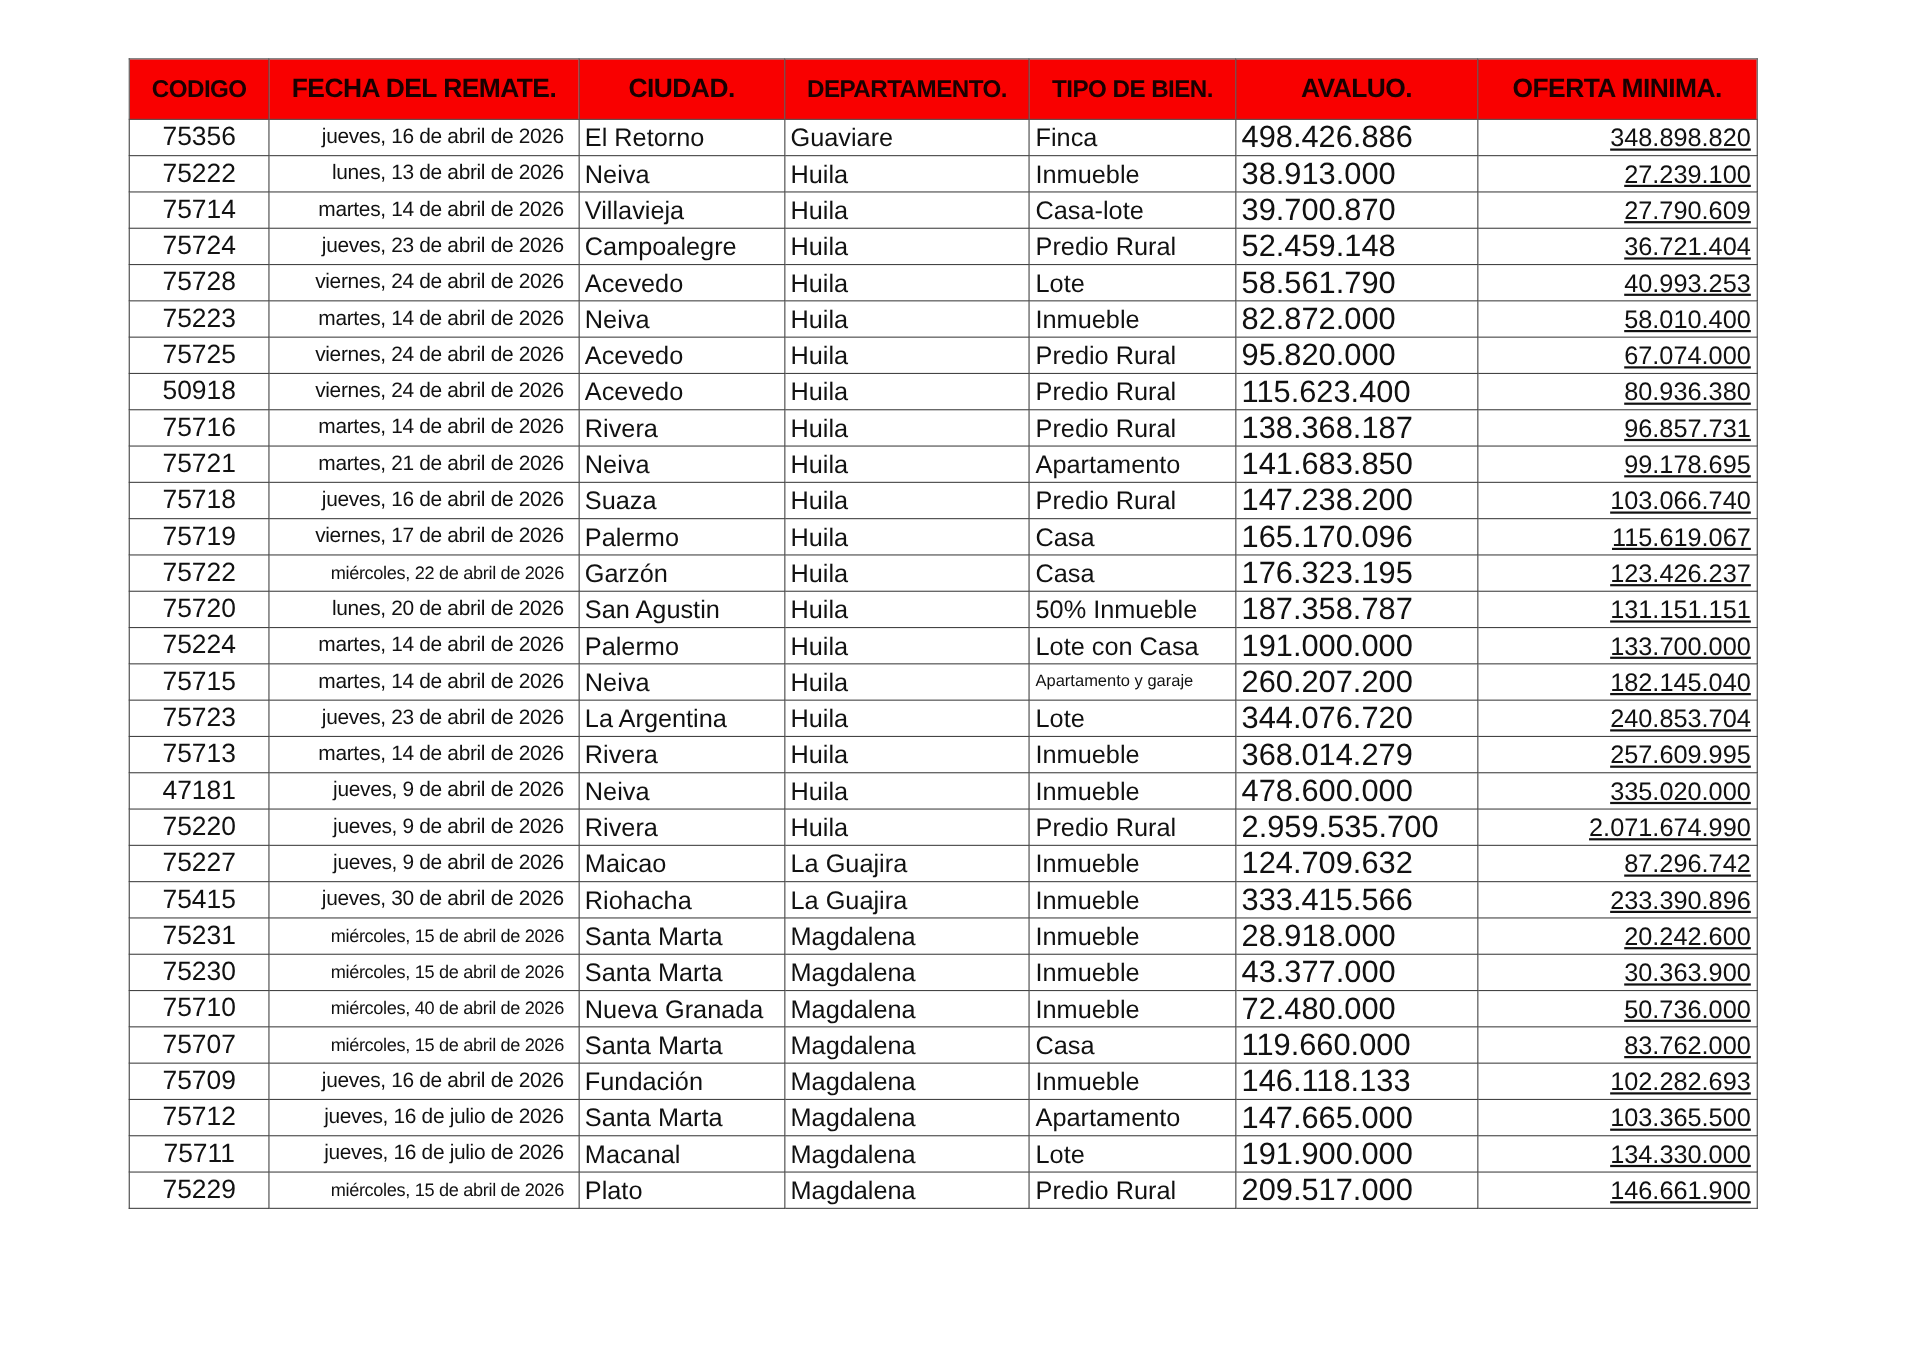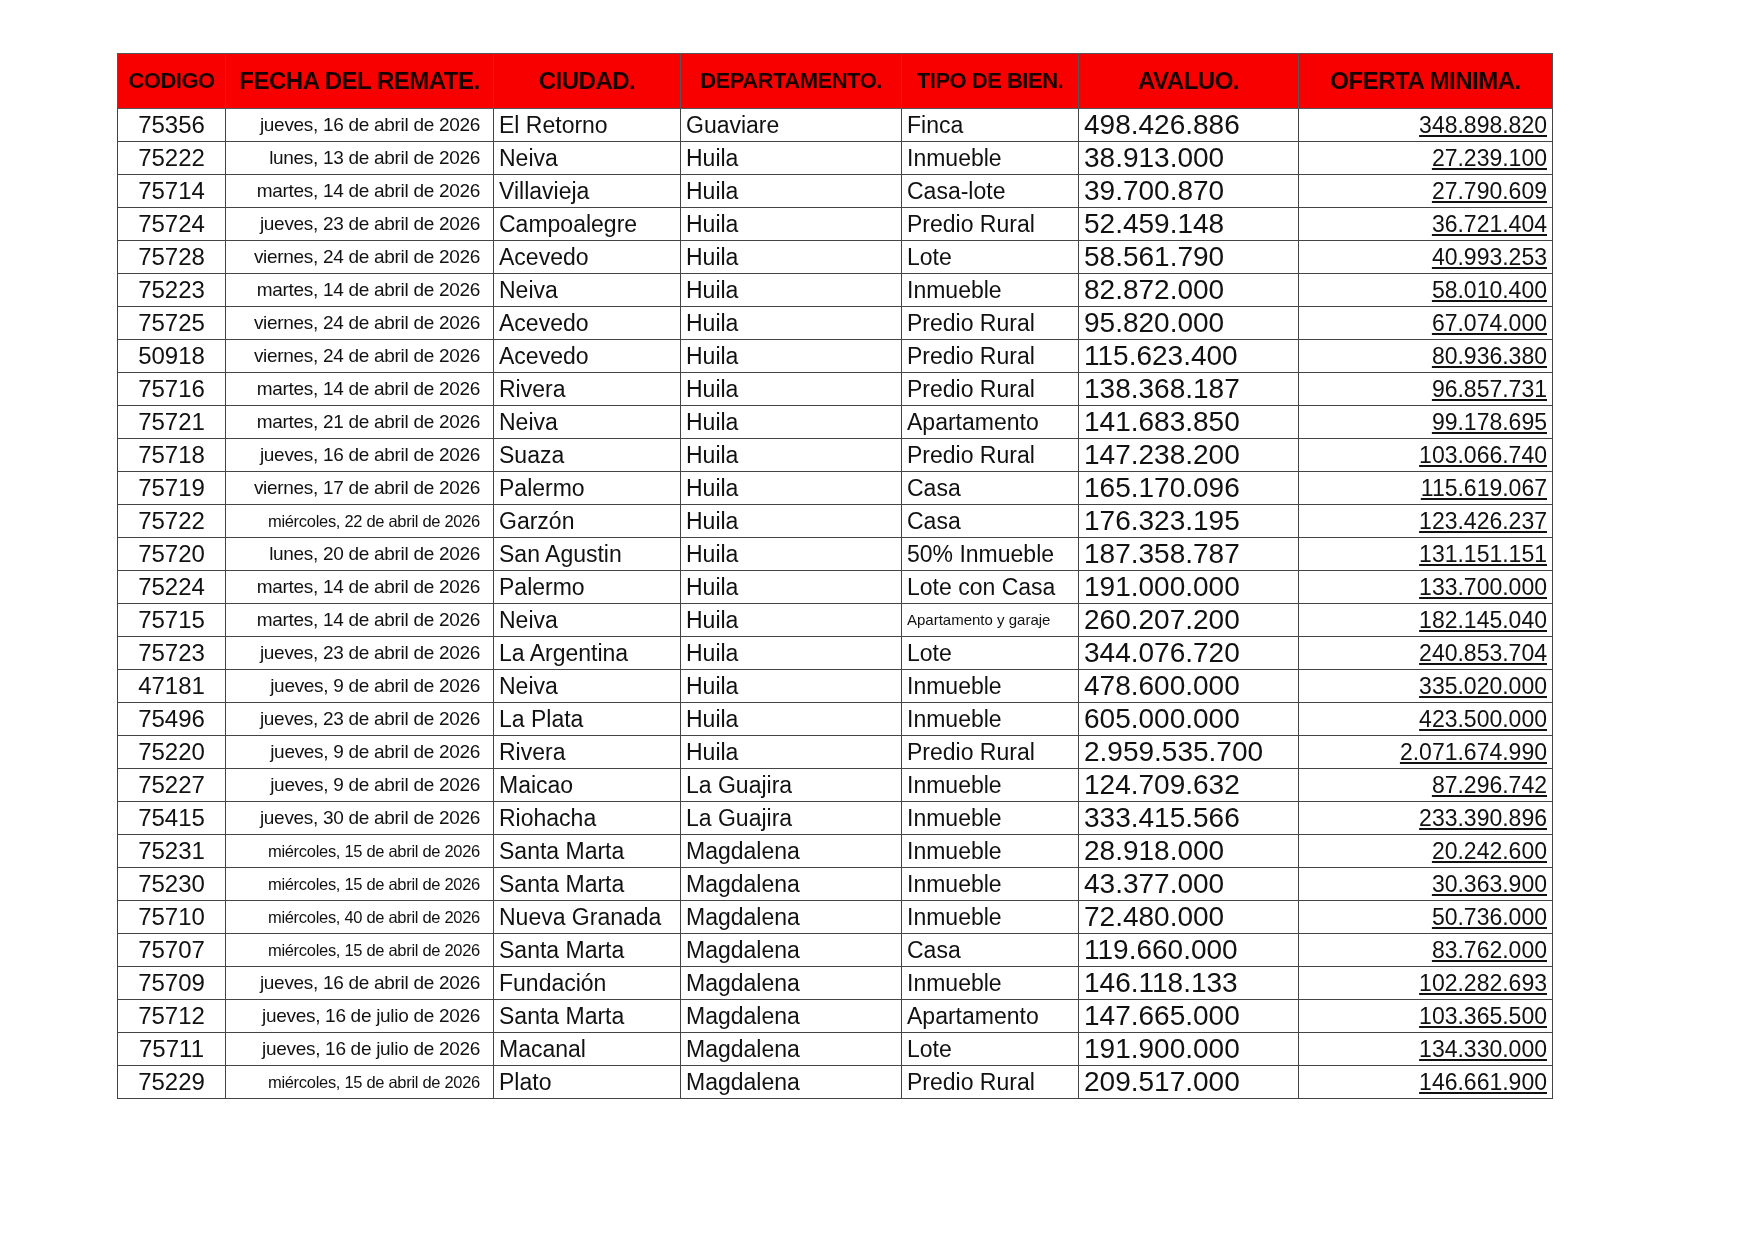--- a/index.html
+++ b/index.html
@@ -8,21 +8,21 @@
   #sheet { position: absolute; left: 117px; top: 53px; border-collapse: collapse;
            table-layout: fixed; }
   #sheet col.c0 { width: 108px; }
   #sheet col.c1 { width: 268px; }
   #sheet col.c2 { width: 187px; }
   #sheet col.c3 { width: 221px; }
   #sheet col.c4 { width: 177px; }
   #sheet col.c5 { width: 220px; }
   #sheet col.c6 { width: 254px; }
   #sheet th { background: #f90000; color: #1a0000; font-weight: bold; height: 54px;
-              border: 1.5px solid #555; font-size: 24px; text-align: center; padding: 0 10px;
+              border: 1.5px solid #555; font-size: 24px; text-align: center; padding: 0 20px;
               white-space: nowrap; letter-spacing: -0.5px; }
   #sheet th.sm { font-size: 22px; }
   #sheet td { border: 1.5px solid #444; height: 32px; padding: 0 5px; white-space: nowrap;
               overflow: hidden; font-size: 23px; line-height: 32px; }
   #sheet td.code { text-align: center; font-size: 24px; }
   #sheet td.date { text-align: right; font-size: 19px; letter-spacing: -0.3px; padding-right: 13px; }
   #sheet td.date.long { font-size: 16.5px; }
   #sheet td.city, #sheet td.dept, #sheet td.tipo { text-align: left; }
   #sheet td.tipo.tiny { font-size: 15px; margin-top: 28px; }
   #sheet td.aval { text-align: left; font-size: 28px; }
@@ -200,36 +200,36 @@
       <tr>
         <td class="code">75723</td>
         <td class="date">jueves, 23 de abril de 2026</td>
         <td class="city">La Argentina</td>
         <td class="dept">Huila</td>
         <td class="tipo">Lote</td>
         <td class="aval">344.076.720</td>
         <td class="oferta">240.853.704</td>
       </tr>
       <tr>
+        <td class="code">75713</td>
+        <td class="date">martes, 14 de abril de 2026</td>
+        <td class="city">Rivera</td>
+        <td class="dept">Huila</td>
+        <td class="tipo">Inmueble</td>
+        <td class="aval">368.014.279</td>
+        <td class="oferta">257.609.995</td>
+      </tr>
+      <tr>
         <td class="code">47181</td>
         <td class="date">jueves, 9 de abril de 2026</td>
         <td class="city">Neiva</td>
         <td class="dept">Huila</td>
         <td class="tipo">Inmueble</td>
         <td class="aval">478.600.000</td>
         <td class="oferta">335.020.000</td>
-      </tr>
-      <tr>
-        <td class="code">75496</td>
-        <td class="date">jueves, 23 de abril de 2026</td>
-        <td class="city">La Plata</td>
-        <td class="dept">Huila</td>
-        <td class="tipo">Inmueble</td>
-        <td class="aval">605.000.000</td>
-        <td class="oferta">423.500.000</td>
       </tr>
       <tr>
         <td class="code">75220</td>
         <td class="date">jueves, 9 de abril de 2026</td>
         <td class="city">Rivera</td>
         <td class="dept">Huila</td>
         <td class="tipo">Predio Rural</td>
         <td class="aval">2.959.535.700</td>
         <td class="oferta">2.071.674.990</td>
       </tr>

